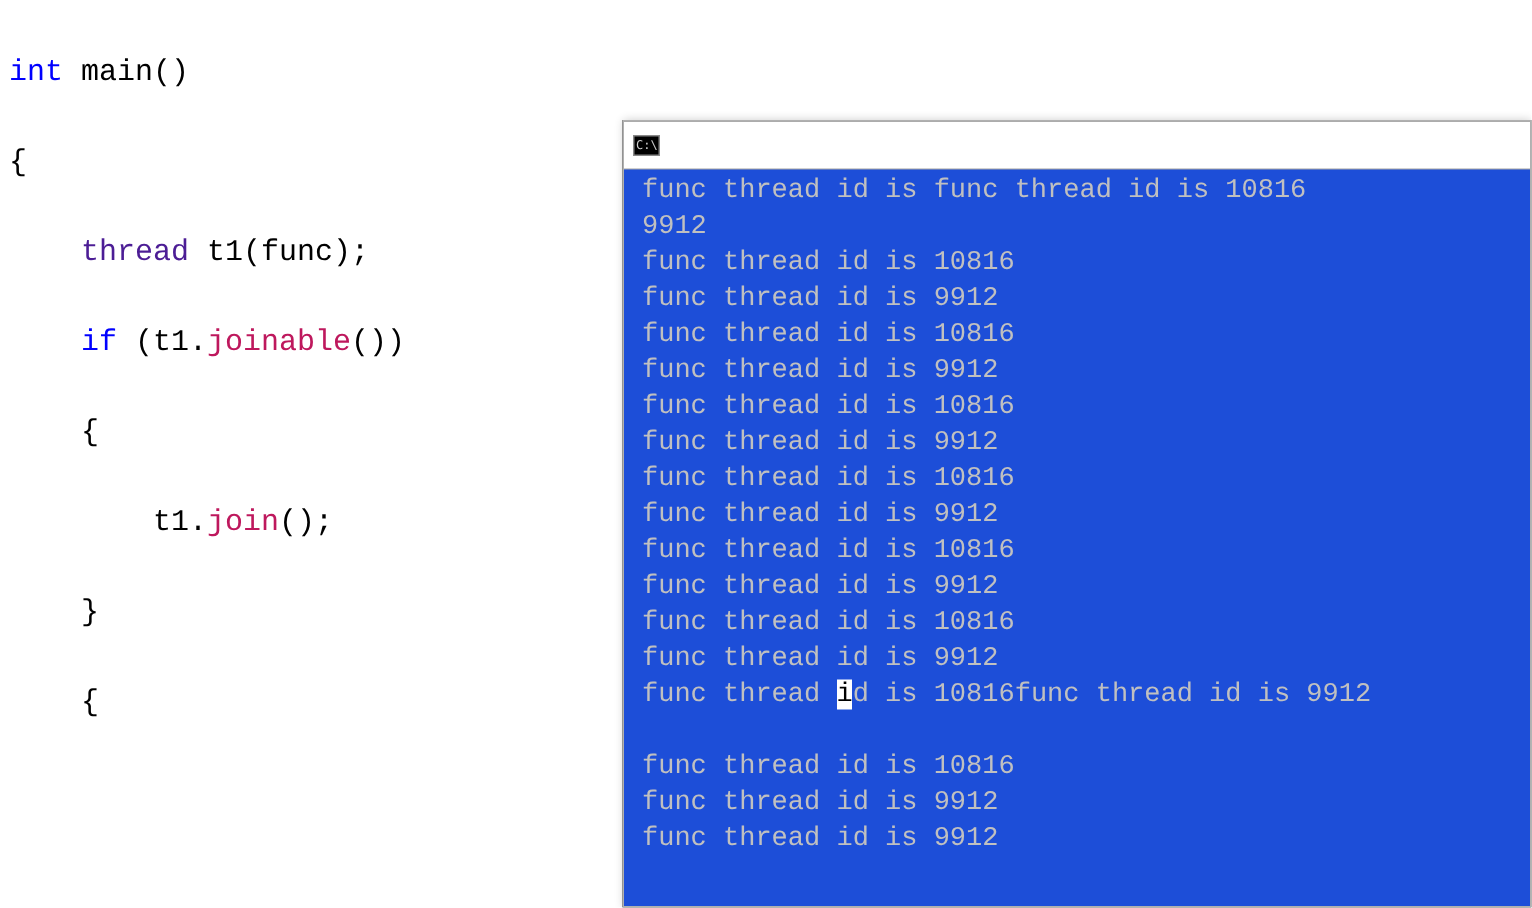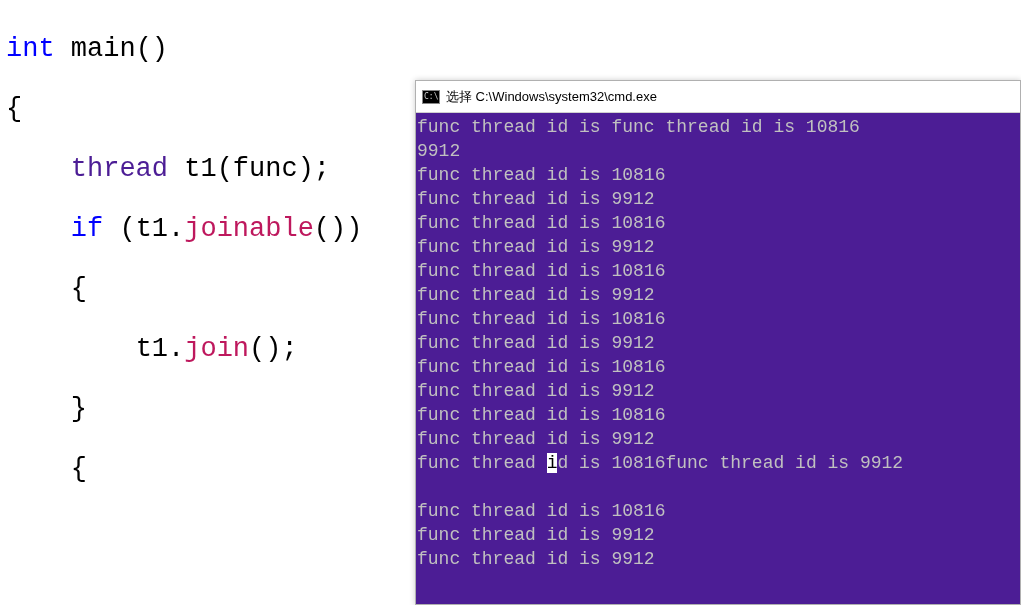--- a/index.html
+++ b/index.html
@@ -11,21 +11,21 @@
     overflow: hidden;
     position: relative;
   }
   .code-pane {
     position: absolute;
     left: 0;
     top: 0;
     width: 430px;
     height: 605px;
     padding: 4px 0 0 6px;
-    font-size: 27px;
+    font-size: 20px;
     line-height: 30px;
     font-family: "Consolas", "Courier New", monospace;
     color: #000;
     white-space: pre;
   }
   .code-pane .line { display: block; }
   .kw-blue { color: #0000ff; }
   .kw-red { color: #be185d; }
   .kw-green { color: #4c1d95; }
 
@@ -62,26 +62,26 @@
     margin-right: 6px;
     font-size: 8px;
     color: #ccc;
     font-family: monospace;
     padding-left: 1px;
     letter-spacing: 0;
     border: 1px solid #888;
   }
   .console-body {
     flex: 1;
-    background: #4c1d95;
+    background: #1d4ed8;
     color: #c0c0c0;
     font-family: "NSimSun", "SimSun", "Courier New", monospace;
     font-size: 18px;
     line-height: 24px;
-    padding: 2px 1px;
+    padding: 2px 12px;
     white-space: pre;
     overflow: hidden;
   }
   .hl {
     background: #ffffff;
     color: #000;
   }
 </style>
 </head>
 <body>
@@ -97,21 +97,20 @@
 <span class="line">    <span>{</span></span>
 
 
 
 
 </div>
 
 <div class="console-window">
   <div class="console-titlebar">
     <span class="console-icon">C:\</span>
-    <span>选择 C:\Windows\system32\cmd.exe</span>
   </div>
   <div class="console-body"><span>func thread id is func thread id is 10816</span>
 <span>9912</span>
 <span>func thread id is 10816</span>
 <span>func thread id is 9912</span>
 <span>func thread id is 10816</span>
 <span>func thread id is 9912</span>
 <span>func thread id is 10816</span>
 <span>func thread id is 9912</span>
 <span>func thread id is 10816</span>

